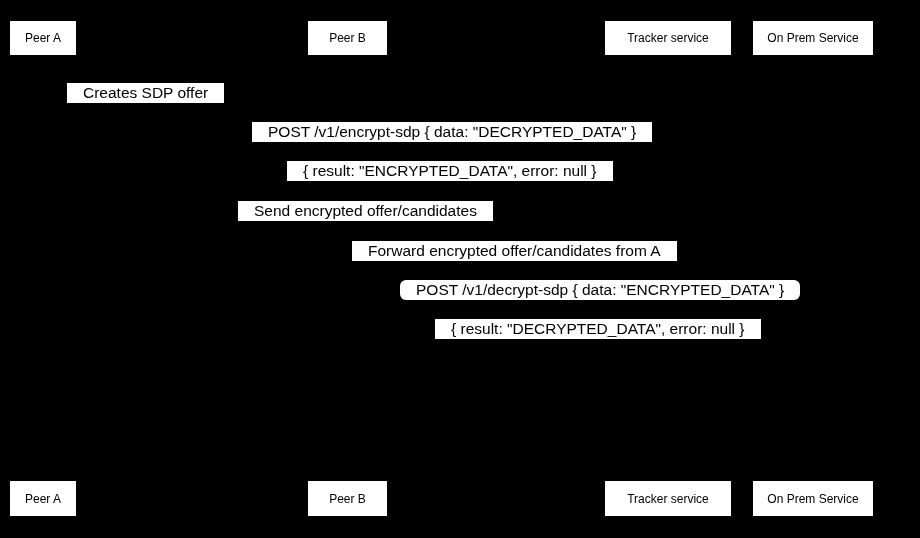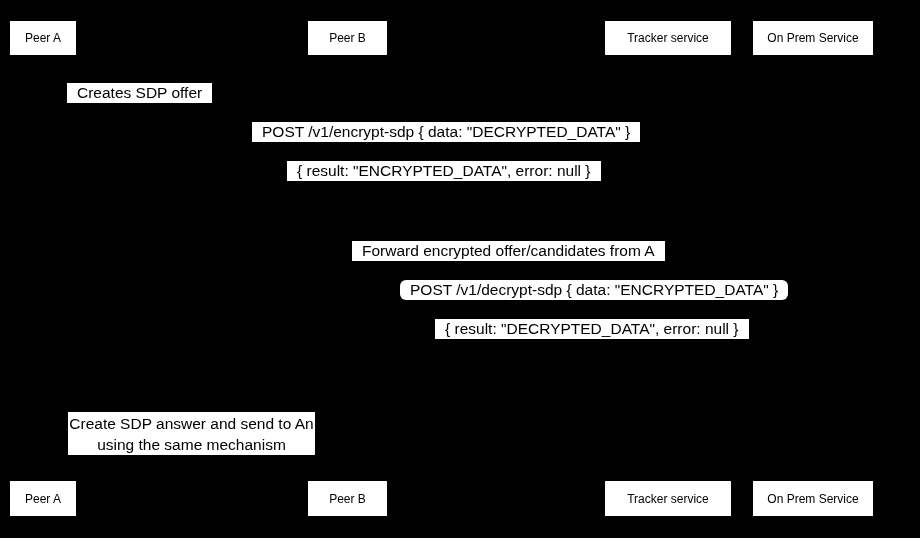--- a/index.html
+++ b/index.html
@@ -23,21 +23,21 @@
   }
   .actor-top { top: 21px; height: 34px; }
   .actor-bottom { top: 481px; height: 35px; }
   .msg-label {
     position: absolute;
     background: #ffffff;
     color: #000000;
     font-size: 15.5px;
     line-height: 20px;
     height: 20px;
-    padding: 0 10px;
+    padding: 0 16px;
     white-space: nowrap;
   }
   .note-box {
     position: absolute;
     left: 68px;
     top: 412px;
     width: 247px;
     height: 43px;
     background: #ffffff;
     color: #000000;
@@ -78,26 +78,25 @@
   <div class="actor-box actor-top pos-tracker">
     <span>Tracker service</span>
   </div>
   <div class="actor-box actor-top pos-onprem">
     <span>On Prem Service</span>
   </div>
 
   <div class="msg-label pos-m0">Creates SDP offer</div>
   <div class="msg-label pos-m1">POST /v1/encrypt-sdp { data: "DECRYPTED_DATA" }</div>
   <div class="msg-label pos-m2">{ result: "ENCRYPTED_DATA", error: null }</div>
+  <div class="msg-label pos-m3">Send encrypted offer/candidates</div>
   <div class="msg-label pos-m4">Forward encrypted offer/candidates from A</div>
   <div class="msg-label pos-m5">POST /v1/decrypt-sdp { data: "ENCRYPTED_DATA" }</div>
   <div class="msg-label pos-m6">{ result: "DECRYPTED_DATA", error: null }</div>
 
-  <div class="note-box">Create SDP answer and send to An
-using the same mechanism</div>
 
   <div class="actor-box actor-bottom pos-peer-a">
     <span>Peer A</span>
   </div>
   <div class="actor-box actor-bottom pos-peer-b">
     <span>Peer B</span>
   </div>
   <div class="actor-box actor-bottom pos-tracker">
     <span>Tracker service</span>
   </div>

